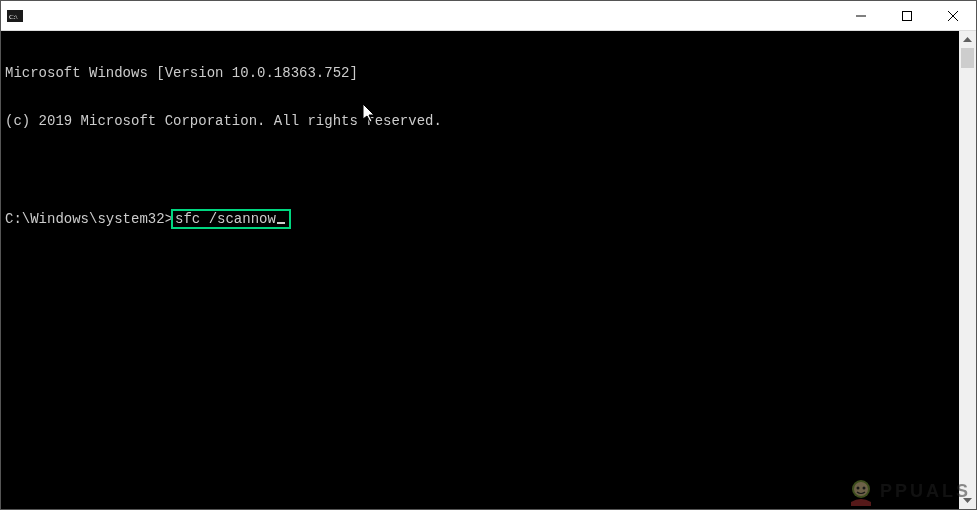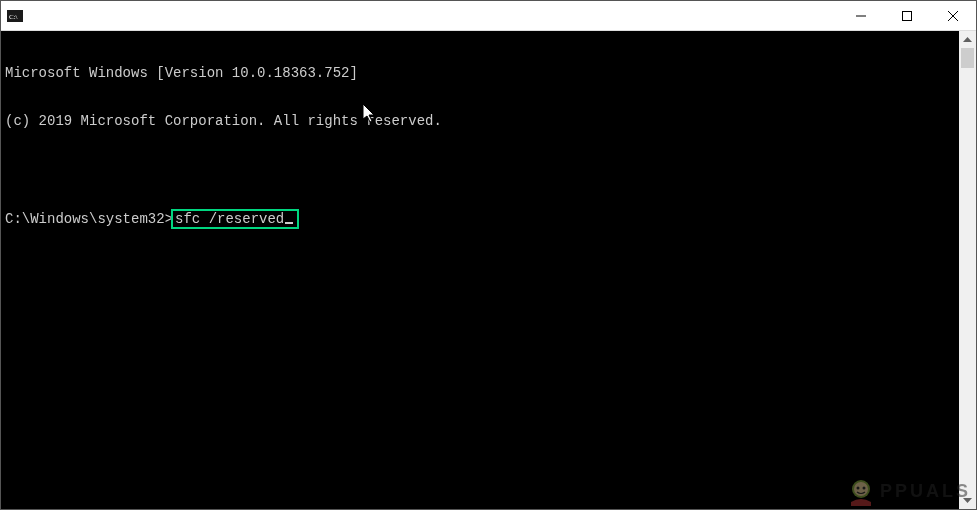--- a/index.html
+++ b/index.html
@@ -183,21 +183,21 @@
           </svg>
       </button>
     </div>
   </div>
 
   <div class="terminal-wrap">
     <div class="terminal">
       <div class="term-line">Microsoft Windows [Version 10.0.18363.752]</div>
       <div class="term-line">(c) 2019 Microsoft Corporation. All rights reserved.</div>
       <div class="term-line"></div>
-      <div class="term-line"><span>C:\Windows\system32&gt;</span><span class="highlight-box"><span>sfc /reserved</span><span class="term-cursor"></span></span></div>
+      <div class="term-line"><span>C:\Windows\system32&gt;</span><span class="highlight-box"><span>sfc /scannow</span><span class="term-cursor"></span></span></div>
 
       <div class="mouse-cursor">
         <svg width="14" height="20" viewBox="0 0 14 20">
           <path d="M0 0 L0 15 L4 12 L7 18 L9 17 L6 11 L11 11 Z" fill="#fff" stroke="#000" stroke-width="1"></path>
         </svg>
       </div>
     </div>
 
     <div class="scrollbar">
       <div class="scroll-btn up">

